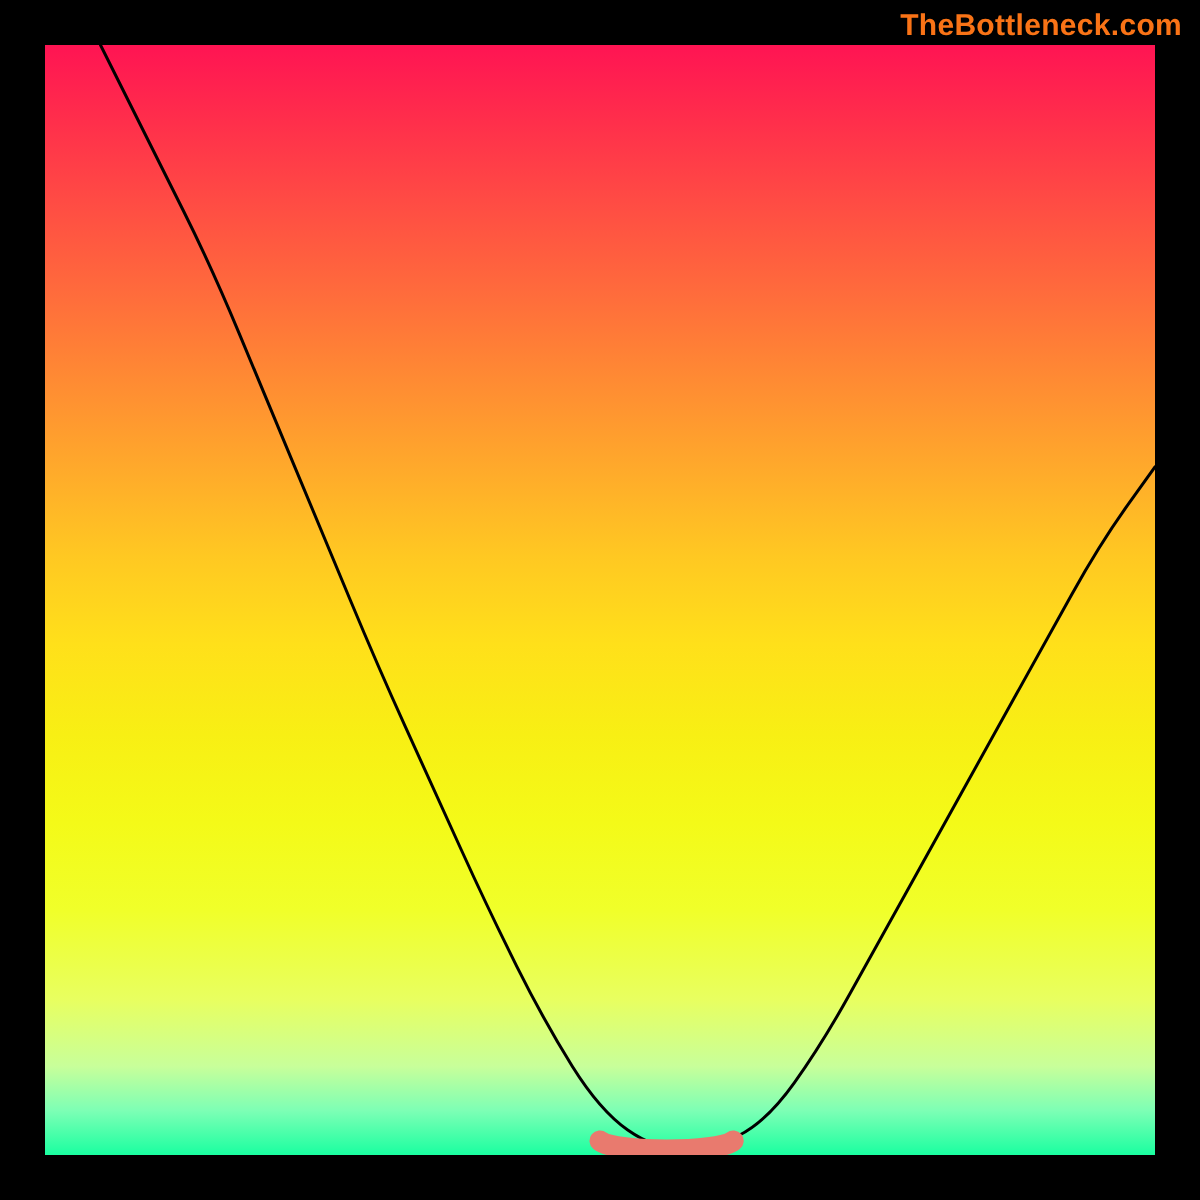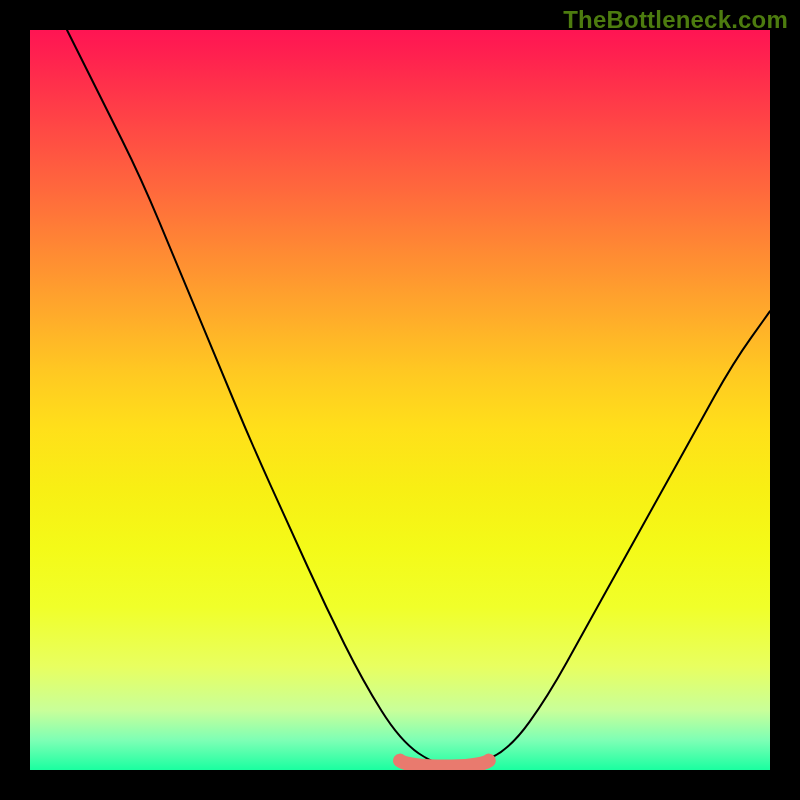--- a/index.html
+++ b/index.html
@@ -8,23 +8,23 @@
     position: relative;
     width: 800px;
     height: 800px;
     background: #000;
   }
   .watermark {
     position: absolute;
     top: 6px;
     right: 12px;
     font-family: Arial, Helvetica, sans-serif;
-    font-size: 24px;
+    font-size: 20px;
     font-weight: 600;
-    color: #4d7c0f;
+    color: #f97316;
     letter-spacing: 0.2px;
     z-index: 20;
   }
   .plot-area {
     position: absolute;
     left: 30px;
     top: 30px;
     width: 740px;
     height: 740px;
     background: linear-gradient(

